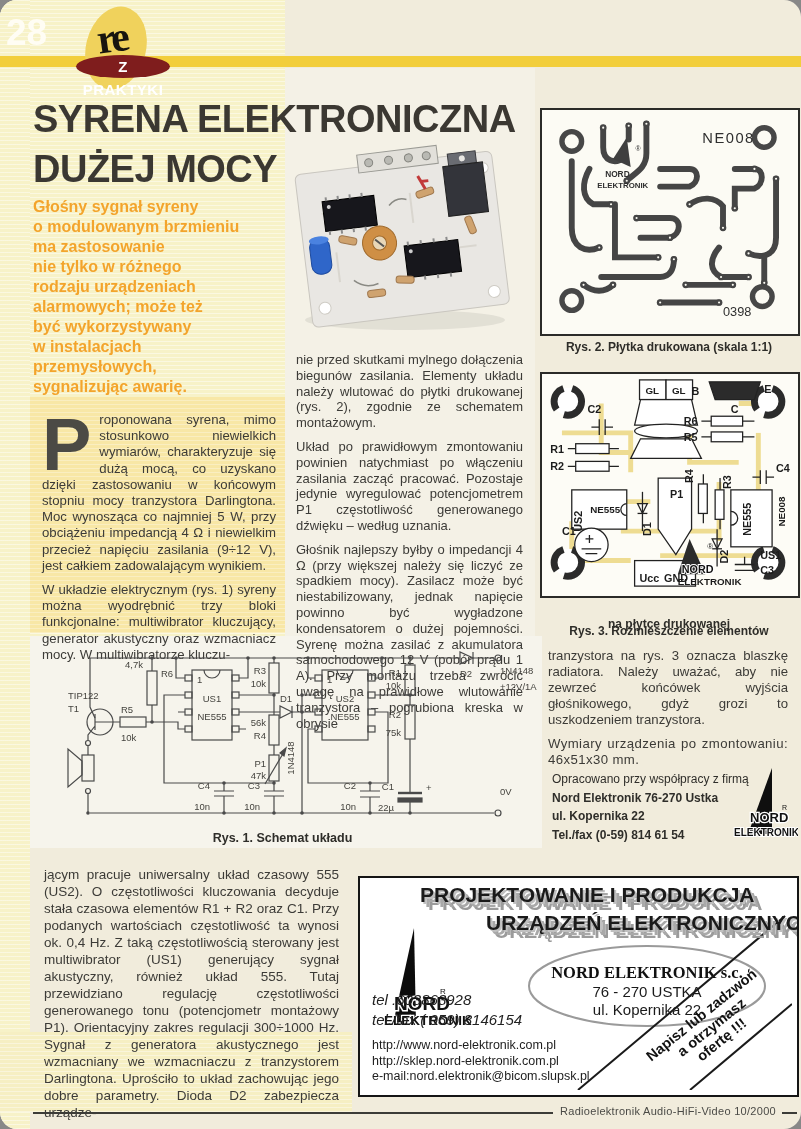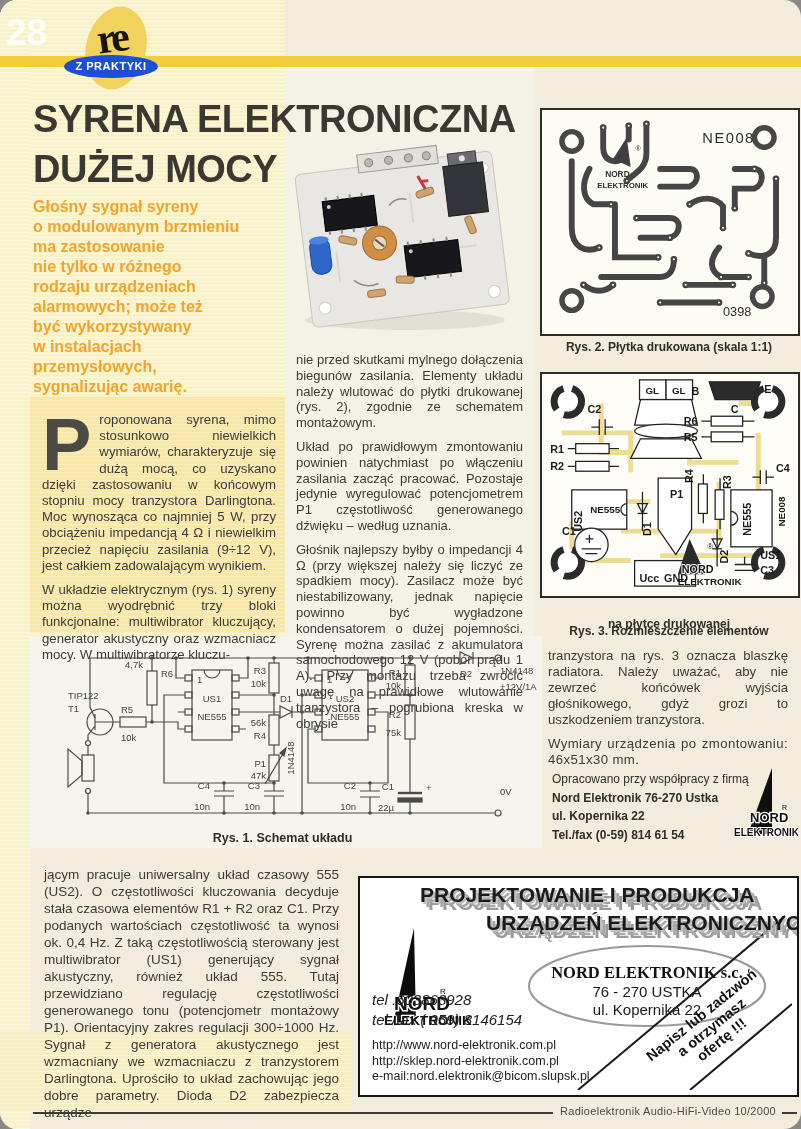--- a/index.html
+++ b/index.html
@@ -14,22 +14,22 @@
   .left-bottom{left:0;top:1032px;width:352px;height:80px;background:#f6efc3;
     background-image:repeating-linear-gradient(0deg,rgba(255,255,255,.4) 0 1px,transparent 1px 4px);}
   .mid-white{left:285px;top:68px;width:250px;height:570px;background:#f4f1e6;}
   .schem-bg{left:30px;top:636px;width:512px;height:212px;background:#f6f4ec;}
   .accent-bar{left:0;top:56px;width:801px;height:11px;background:#f2ce3b;}
   
   .pagenum{left:6px;top:12px;font-size:37px;font-weight:bold;color:#fffdf4;}
   .re-oval{left:86px;top:6px;width:60px;height:84px;background:#f0d25c;border-radius:50%;transform:rotate(14deg);}
   .re-text{left:97px;top:14px;font-family:"Liberation Serif",serif;font-weight:bold;font-size:42px;
            color:#18150f;letter-spacing:-4px;transform:rotate(-8deg);}
-  .badge-oval{left:64px;top:55px;width:94px;height:23px;background:#1d4ed8;border-radius:50%;
-              color:#fff;font-weight:bold;font-size:11px;text-align:center;line-height:23px;letter-spacing:.5px;}
+  .badge-oval{left:76px;top:55px;width:94px;height:23px;background:#7f1d1d;border-radius:50%;
+              color:#fff;font-weight:bold;font-size:15px;text-align:center;line-height:23px;letter-spacing:.5px;}
   .title{left:33px;top:94px;font-size:38px;font-weight:bold;color:#3b3832;line-height:50px;letter-spacing:-.5px;}
   .lead{left:33px;top:197px;width:255px;font-weight:bold;font-size:16px;line-height:20px;color:#f3a42c;}
   
   .col{color:#3c3b37;text-align:justify;}
   .col p{margin:8px;}
   .yellow-block{left:30px;top:397px;width:255px;height:236px;background:#f8e7a6;
     background-image:repeating-linear-gradient(0deg,rgba(255,255,255,.3) 0 1px,transparent 1px 4px);}
   .col1{left:34px;top:404px;width:250px;font-size:13.2px;line-height:16.2px;}
   .col2{left:288px;top:344px;width:243px;font-size:13px;line-height:15.8px;}
   .col3{left:540px;top:640px;width:256px;font-size:13.2px;line-height:16px;}

